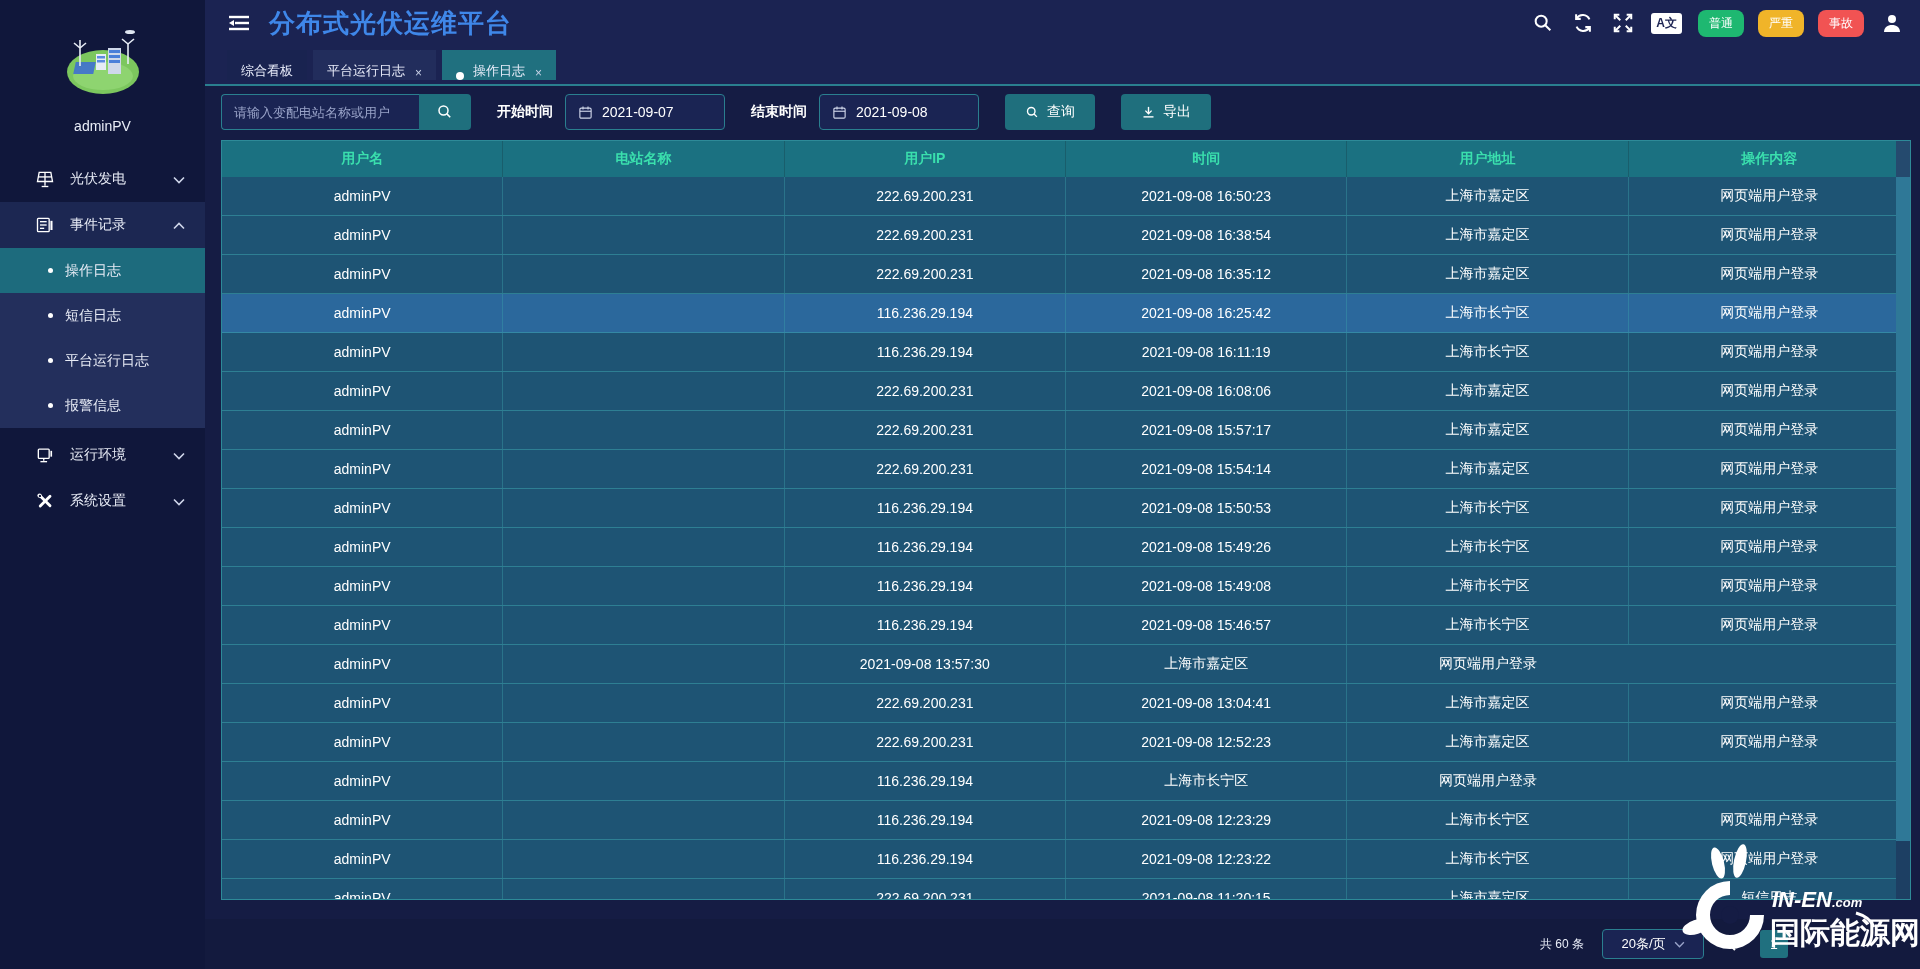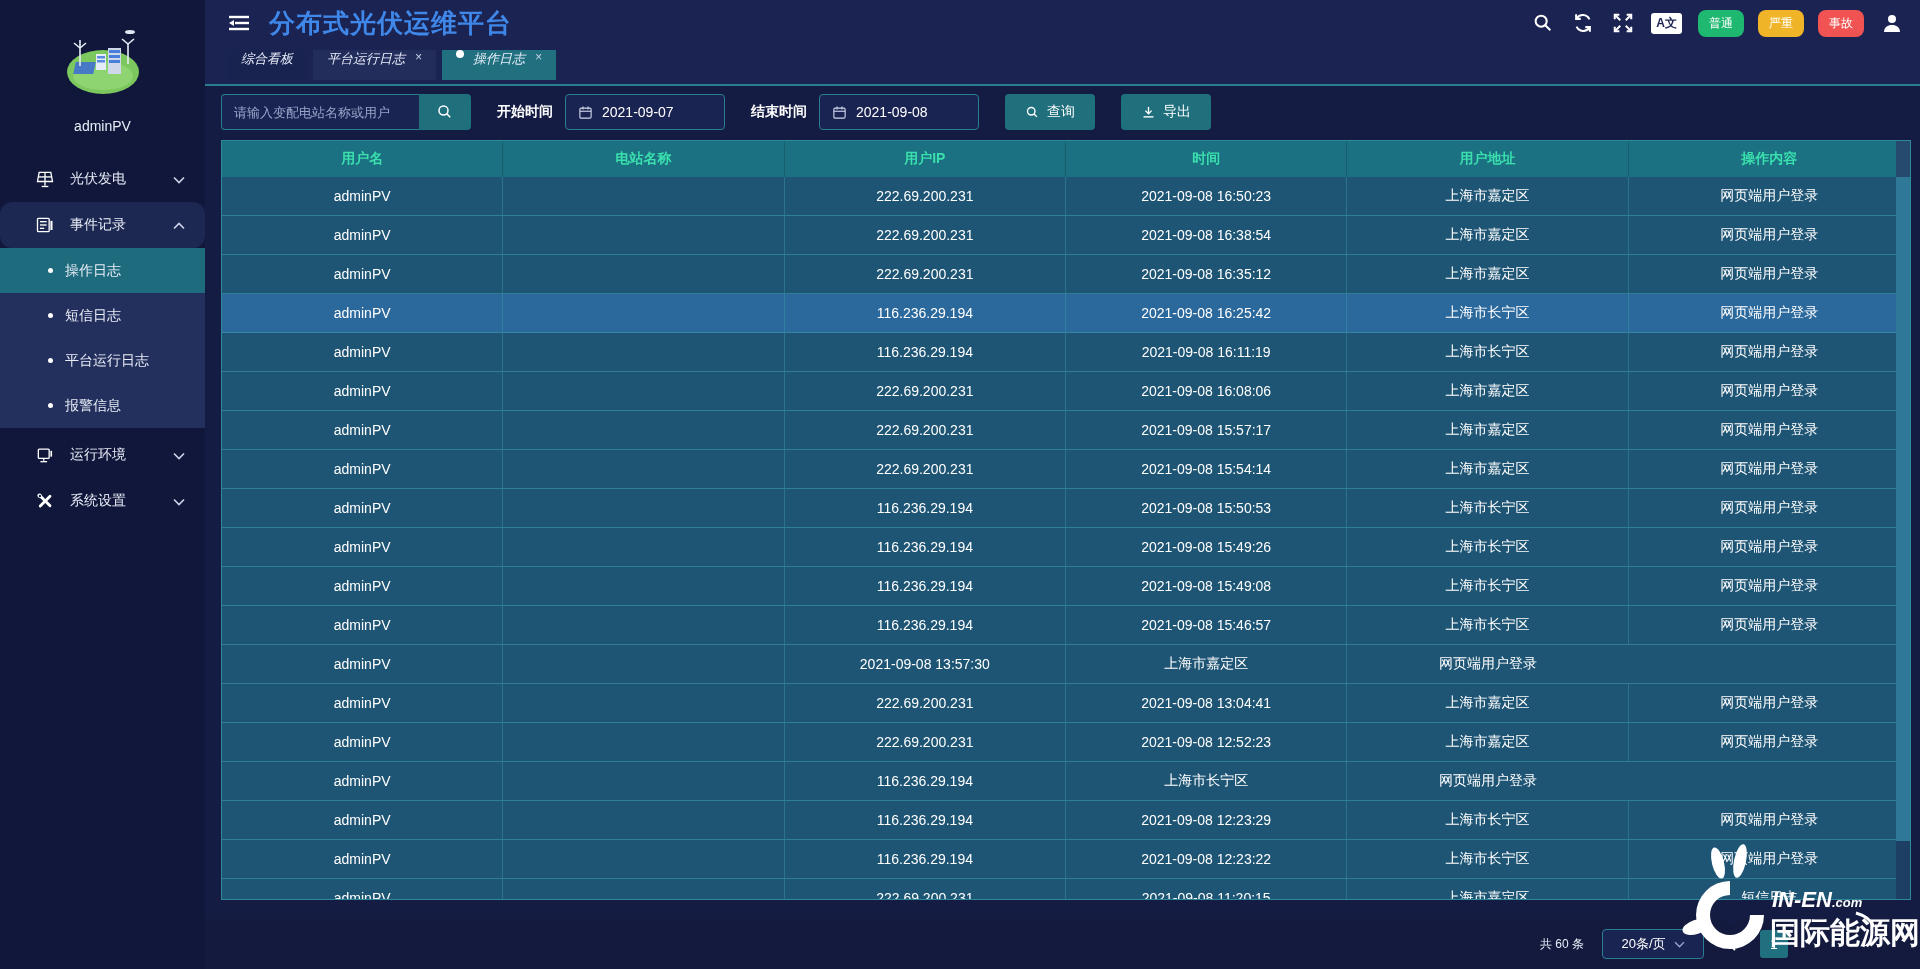--- a/index.html
+++ b/index.html
@@ -10,41 +10,41 @@
 
   
   .sidebar { width:205px; flex-shrink:0; background:#10173b; display:flex; flex-direction:column; }
   .logo-wrap { text-align:center; padding-top:14px; }
   .username { color:#e9edf7; font-size:14px; text-align:center; margin-top:6px; }
   .menu { margin-top:22px; }
   .menu-item { height:46px; display:flex; align-items:center; padding:0 20px 0 34px;
                color:#e8ecf6; font-size:14px; cursor:pointer; }
   .menu-item .mi-icon { width:22px; height:22px; margin-right:14px; display:flex; align-items:center; justify-content:center; }
   .menu-item .chev { margin-left:auto; }
-  .menu-item.section-open { background:#1c2752;border-radius:12px; }
+  .menu-item.section-open { background:#1c2752; }
   .submenu { background:#232f5c; }
   .submenu-item { height:45px; display:flex; align-items:center; padding-left:48px;
                   color:#e8ecf6; font-size:14px; cursor:pointer; }
   .submenu-item .dot { width:5px; height:5px; border-radius:50%; background:#fff; margin-right:12px; flex-shrink:0; }
   .submenu-item.active { background:#1d6b7d; }
 
   
   .main { flex:1; display:flex; flex-direction:column; background:#151c44; position:relative; min-width:0; }
 
   .topbar { height:46px; background:#1b2352; display:flex; align-items:center; padding:0 16px 0 22px; }
   .hamburger { width:26px; height:22px; display:flex; align-items:center; cursor:pointer; }
   .app-title { color:#3f87e9; font-size:26px; font-weight:bold; margin-left:16px; letter-spacing:1px; white-space:nowrap; }
   .topbar-right { margin-left:auto; display:flex; align-items:center; gap:16px; }
   .icon-btn { width:24px; height:24px; display:flex; align-items:center; justify-content:center; cursor:pointer; }
   .translate-box { background:#fff; color:#1b2352; border-radius:3px; padding:2px 5px; font-size:12px; font-weight:bold; cursor:pointer; }
   .badge { padding:5px 11px; border-radius:8px; color:#fff; font-size:12px; cursor:pointer; white-space:nowrap; }
 
   .tabbar { height:40px; background:#1b2352; border-bottom:2px solid #2a7f8f;
             display:flex; align-items:center; padding-left:22px; gap:6px; }
-  .tab { height:30px; display:flex; align-items:flex-start; padding:0 14px; font-size:13px; color:#eaeefb; cursor:pointer; white-space:nowrap;font-style:italic; }
+  .tab { height:30px; display:flex; align-items:flex-end; padding:0 14px; font-size:13px; color:#eaeefb; cursor:pointer; white-space:nowrap; }
   .tab.t0 { background:#192350; }
   .tab.t1 { background:#222d5c; }
   .tab.active { background:#20707f; }
   .tab .tdot { width:8px; height:8px; border-radius:50%; background:#fff; margin-right:9px; }
   .tab .close { margin-left:10px; font-size:12px; color:#c9d2e8; }
 
   .content { flex:1; padding:8px 9px 0 16px; min-height:0; }
 
   
   .filterbar { display:flex; align-items:center; height:36px; margin-bottom:10px; }

